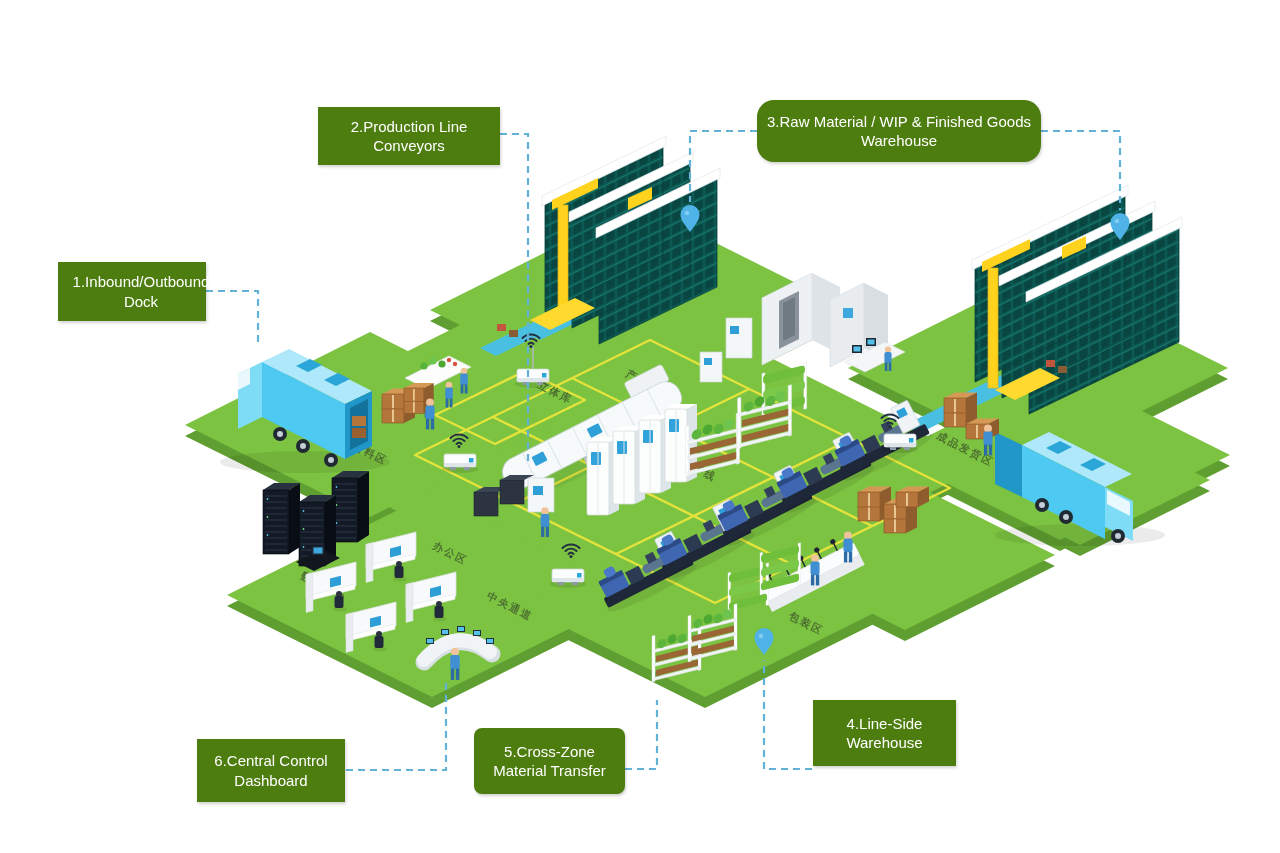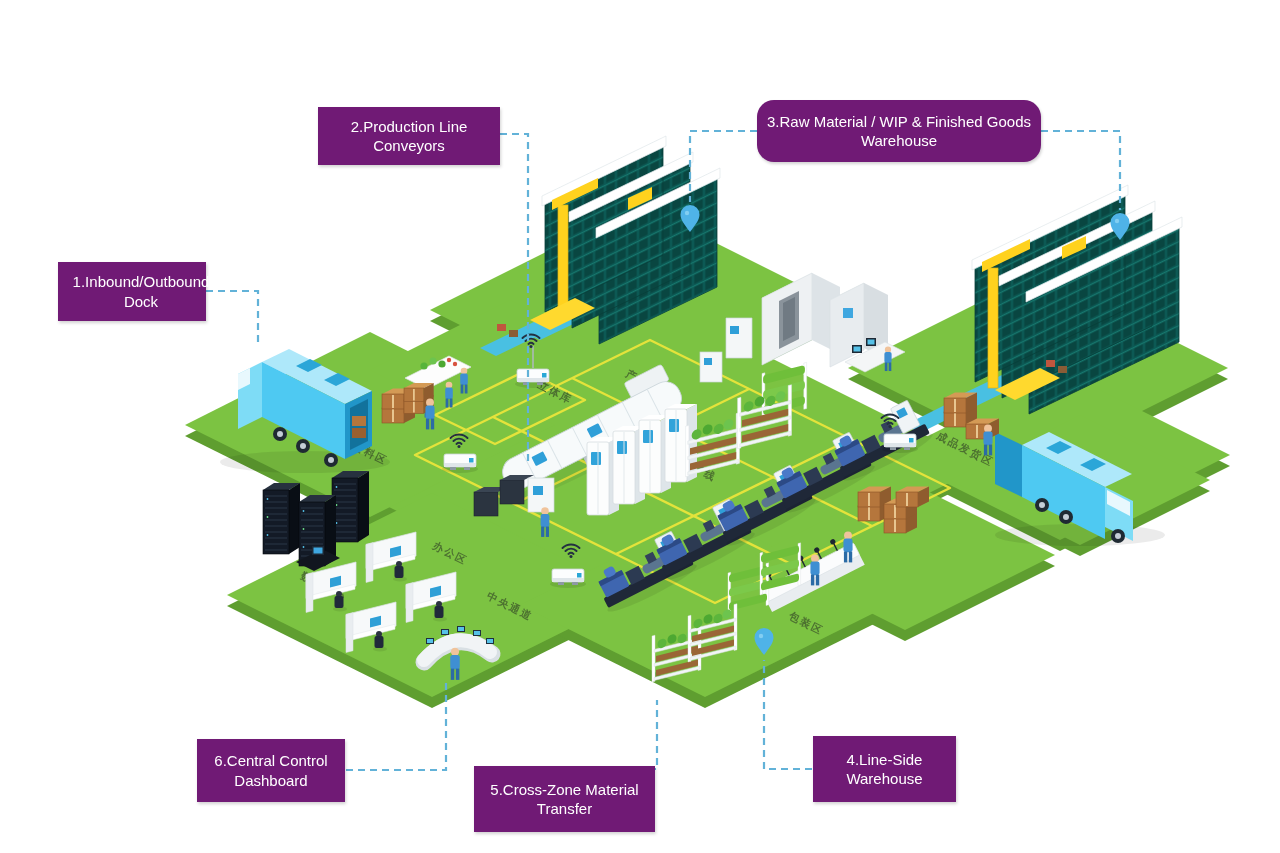--- a/index.html
+++ b/index.html
@@ -1,26 +1,26 @@
 <!DOCTYPE html>
 <html><head>
 <meta charset="utf-8">
 <style>
   html,body{margin:0;padding:0;background:#fff;}
   .stage{position:relative;width:1280px;height:853px;background:#ffffff;overflow:hidden;
          font-family:"Liberation Sans",sans-serif;}
   .scene{position:absolute;left:0;top:0;}
-  .callout{position:absolute;background:#701a75;color:#fff;display:flex;align-items:center;
+  .callout{position:absolute;background:#4d7c0f;color:#fff;display:flex;align-items:center;
            justify-content:center;text-align:center;font-size:15px;line-height:1.3;
            padding:6px 10px;box-sizing:border-box;box-shadow:1px 2px 3px rgba(0,0,0,.18);}
   .c1{left:58px;top:262px;width:148px;height:59px;padding-left:28px;}
   .c2{left:318px;top:107px;width:182px;height:58px;}
   .c3{left:757px;top:100px;width:284px;height:62px;border-radius:17px;}
-  .c4{left:813px;top:736px;width:143px;height:66px;}
-  .c5{left:474px;top:766px;width:181px;height:66px;}
+  .c4{left:813px;top:700px;width:143px;height:66px;}
+  .c5{left:474px;top:728px;width:151px;height:66px;border-radius:8px;}
   .c6{left:197px;top:739px;width:148px;height:63px;}
   .floor-label{font-size:10.5px;font-weight:bold;letter-spacing:2px;fill:#4c7030;}
 </style>
 </head>
 <body>
 
 <div class="stage">
 
 <svg class="scene" width="1280" height="853" viewBox="0 0 1280 853">
   <defs>

